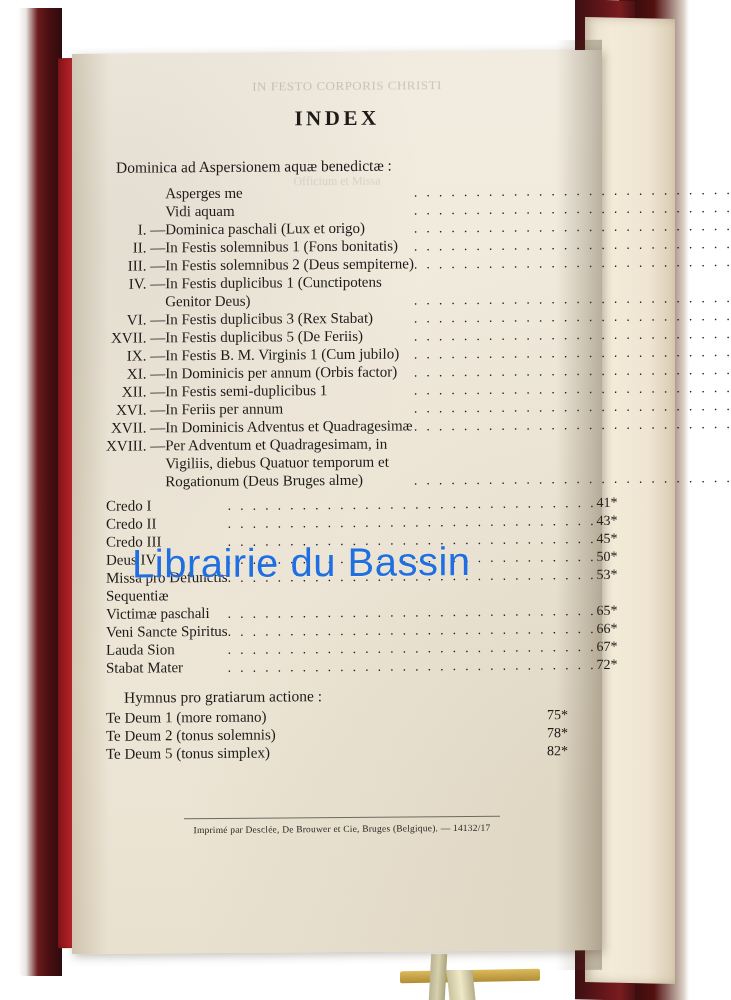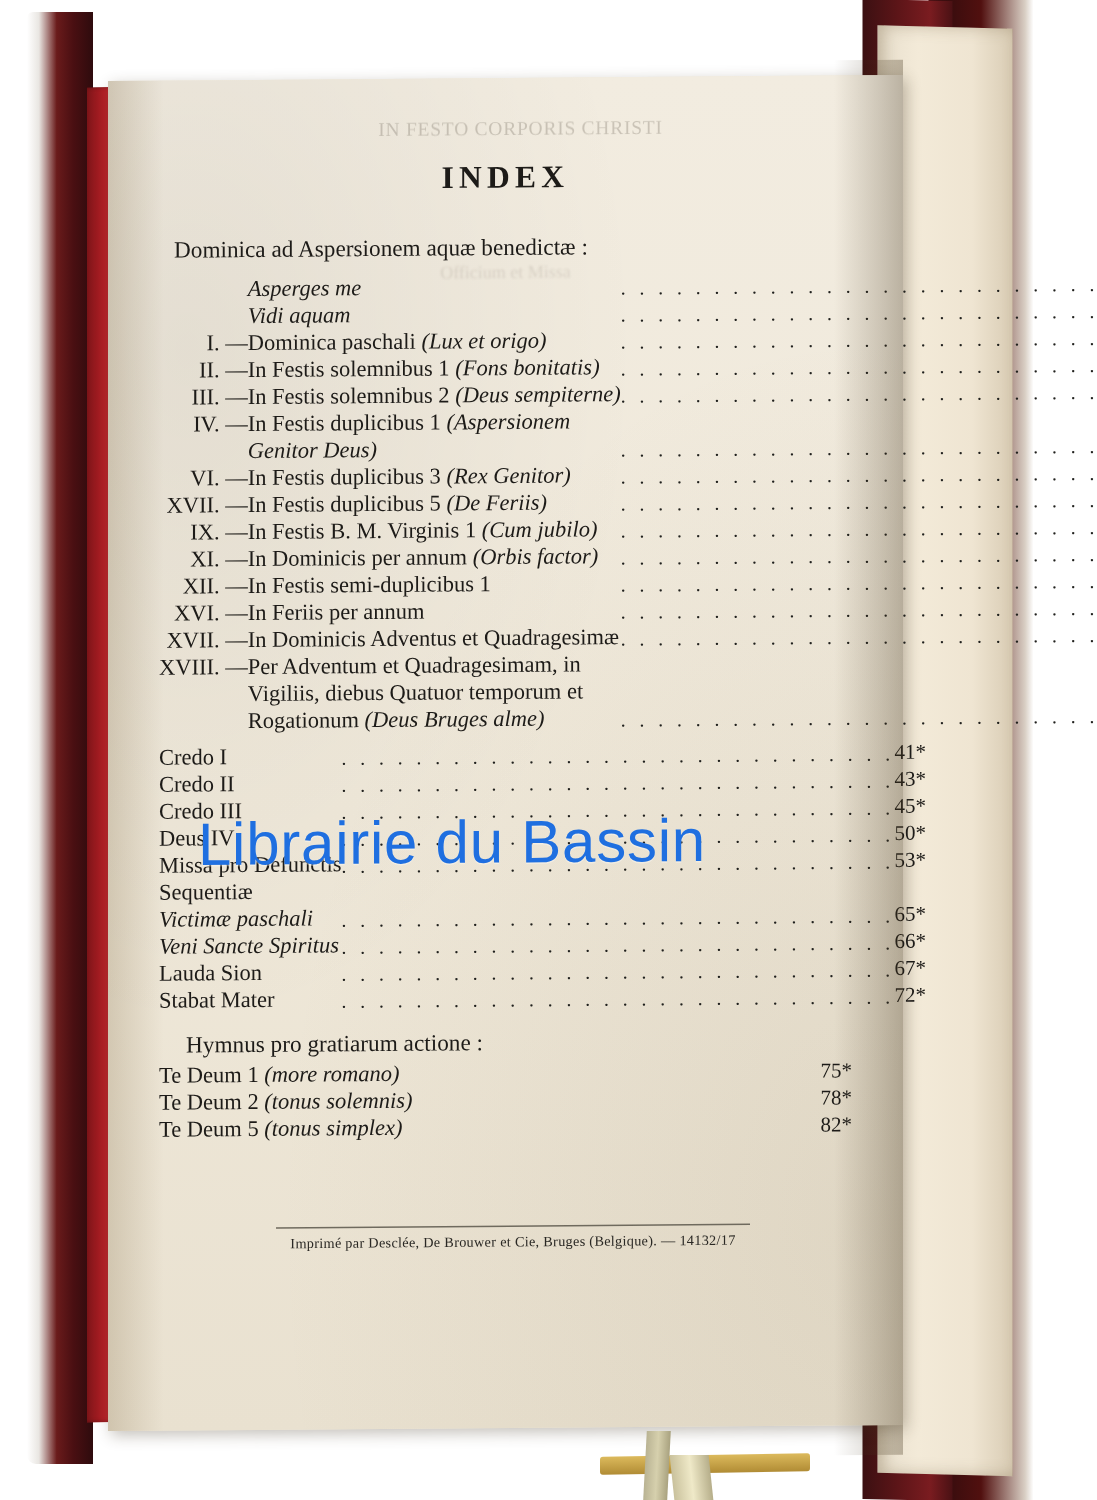--- a/index.html
+++ b/index.html
@@ -107,21 +107,21 @@
     position:relative;
     overflow:hidden;
     color:#20201d;
     letter-spacing:3px;
     font-size:13px;
     padding-bottom:1px;
   }
   td.pg{
     width:44px;text-align:right;font-size:14px;padding-left:4px;
   }
-  .ital{font-style:italic;}
+  .ital{}
   .ind1{padding-left:34px;}
   .ind2{padding-left:56px;}
   .ind3{padding-left:96px;}
   .group-gap td{padding-top:9px;}
   .sub-head{margin:12px 0 2px 18px;font-size:15.5px;}
   .sec2{margin-top:6px;}
   .watermark{
     position:absolute;left:60px;top:488px;
     font-family:"Liberation Sans", sans-serif;
     font-size:40px;
@@ -208,31 +208,31 @@
               <td class="lbl ind1"><span>In Festis solemnibus 1 </span><span class="ital">(Fons bonitatis)</span></td>
               <td class="dots">. . . . . . . . . . . . . . . . . . . . . . . . . . . . . .</td>
             </tr>
             <tr>
               <td class="num">III. —</td>
               <td class="lbl ind1"><span>In Festis solemnibus 2 </span><span class="ital">(Deus sempiterne)</span></td>
               <td class="dots">. . . . . . . . . . . . . . . . . . . . . . . . . . . . . .</td>
             </tr>
             <tr>
               <td class="num">IV. —</td>
-              <td class="lbl ind1"><span>In  Festis    duplicibus   1   </span><span class="ital">(Aspersionem</span></td>
+              <td class="lbl ind1"><span>In  Festis    duplicibus   1   </span><span class="ital">(Cunctipotens</span></td>
               <td class="dots"></td>
             </tr>
             <tr>
               <td class="num"></td>
               <td class="lbl ind3"><span class="ital">Genitor Deus)</span></td>
               <td class="dots">. . . . . . . . . . . . . . . . . . . . . . . . . . . . . .</td>
             </tr>
             <tr>
               <td class="num">VI. —</td>
-              <td class="lbl ind1"><span>In Festis duplicibus 3 </span><span class="ital">(Rex Genitor)</span></td>
+              <td class="lbl ind1"><span>In Festis duplicibus 3 </span><span class="ital">(Rex Stabat)</span></td>
               <td class="dots">. . . . . . . . . . . . . . . . . . . . . . . . . . . . . .</td>
             </tr>
             <tr>
               <td class="num">XVII. —</td>
               <td class="lbl ind1"><span>In Festis duplicibus 5 </span><span class="ital">(De Feriis)</span></td>
               <td class="dots">. . . . . . . . . . . . . . . . . . . . . . . . . . . . . .</td>
             </tr>
             <tr>
               <td class="num">IX. —</td>
               <td class="lbl ind1"><span>In Festis B. M. Virginis 1 </span><span class="ital">(Cum jubilo)</span></td>

